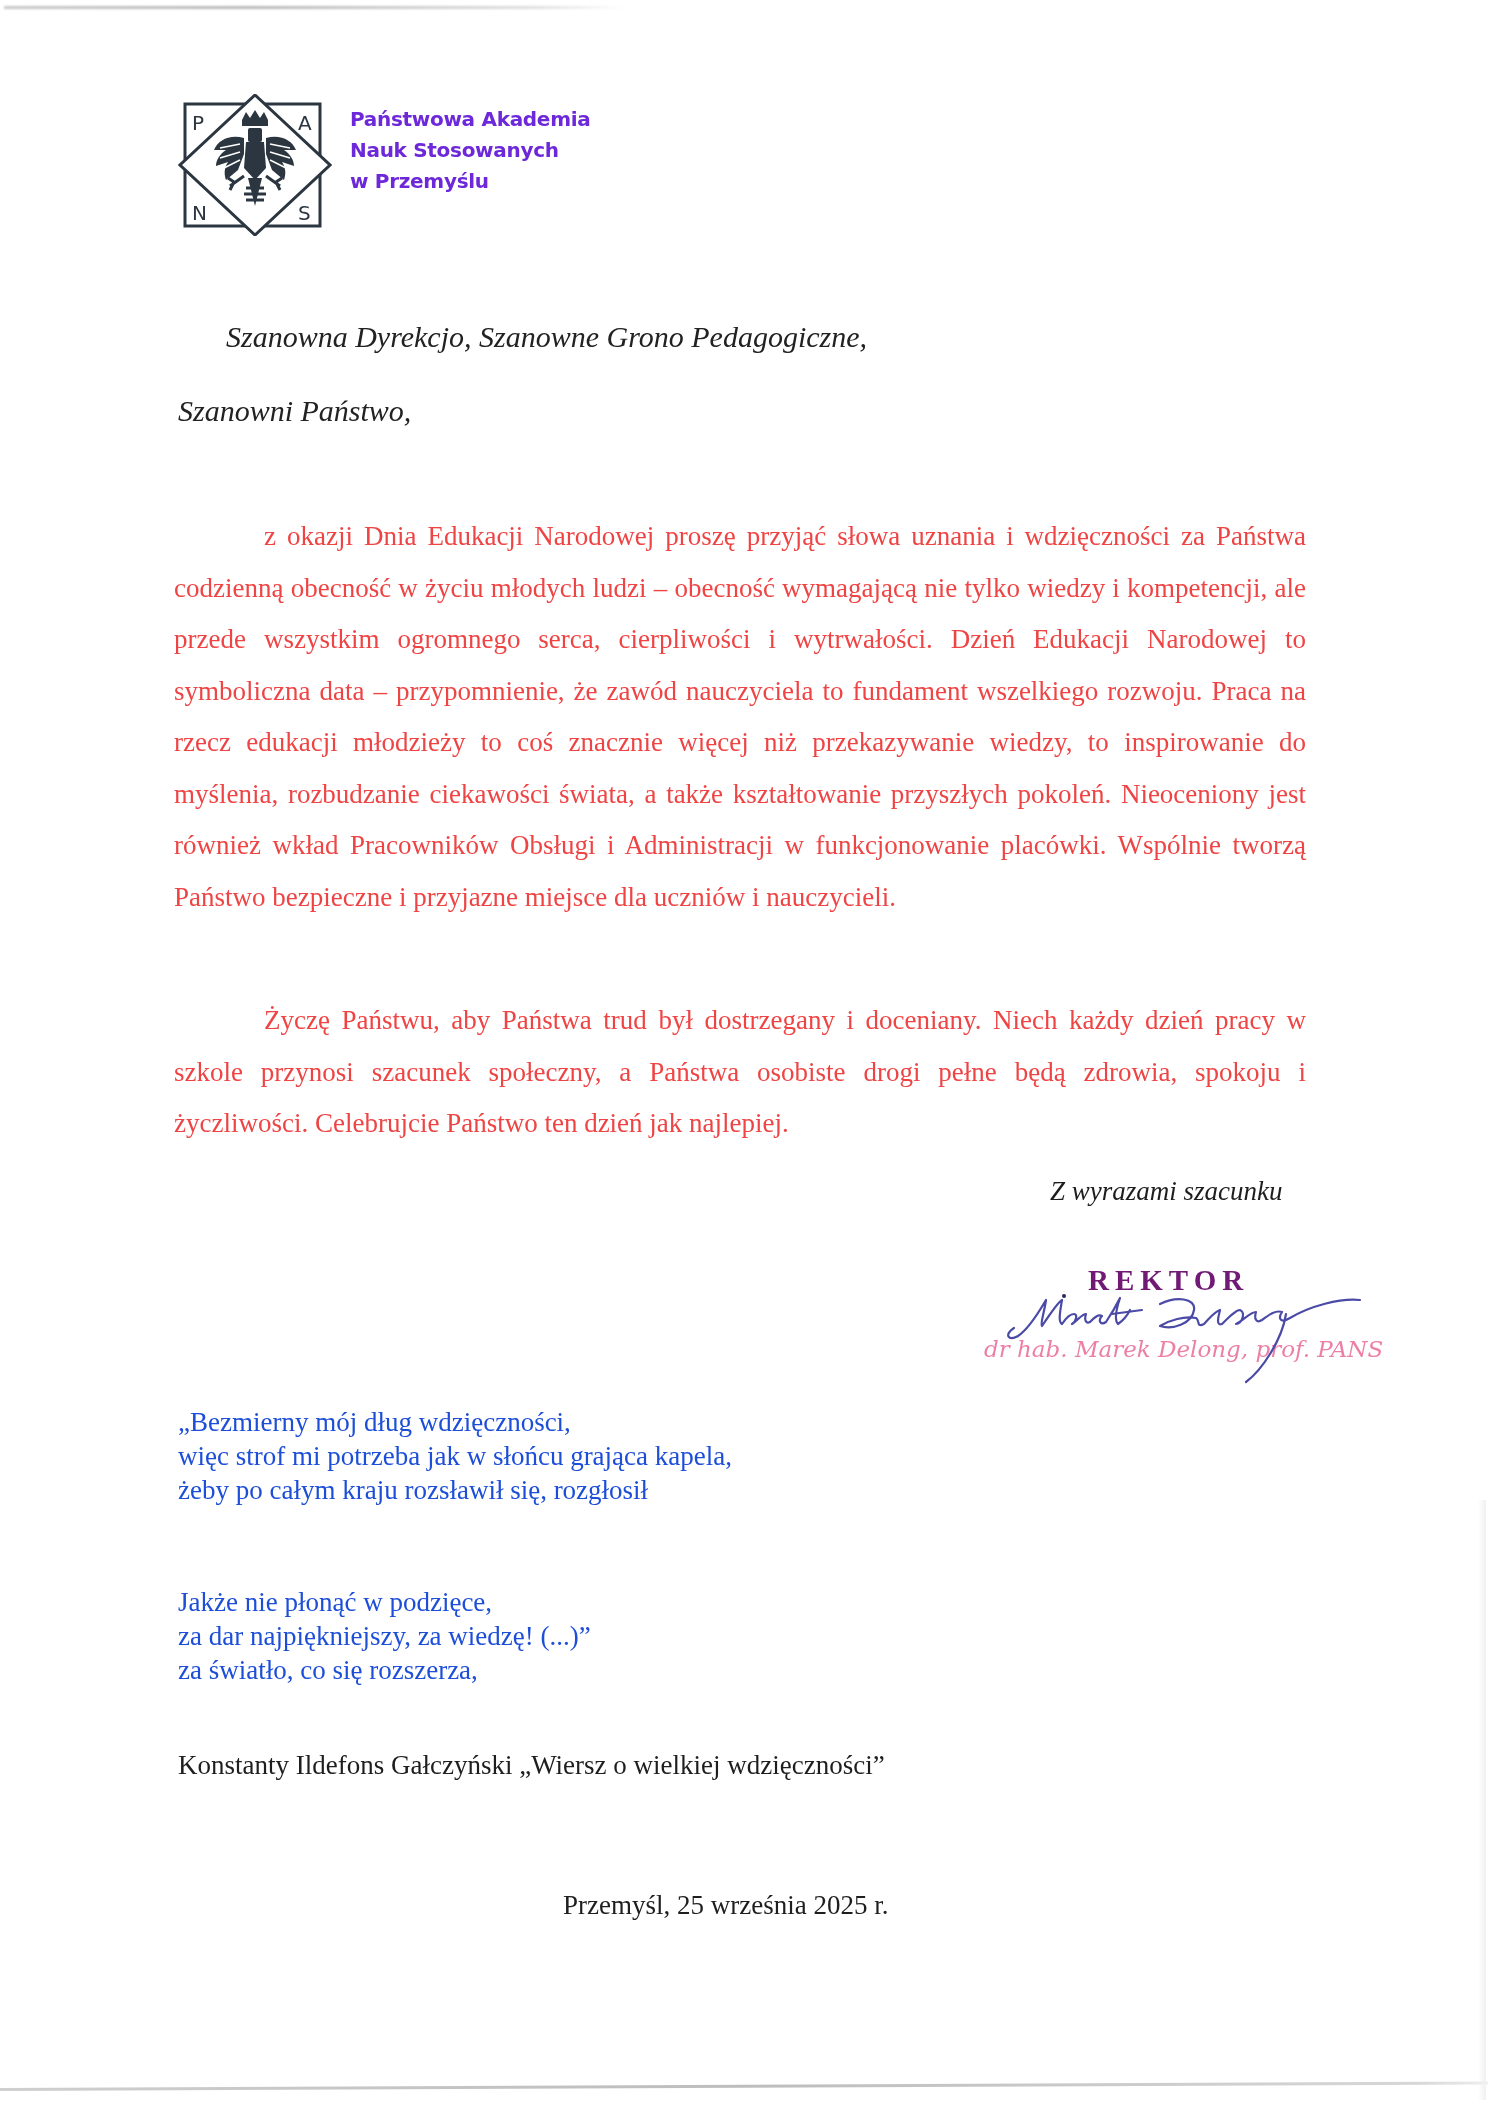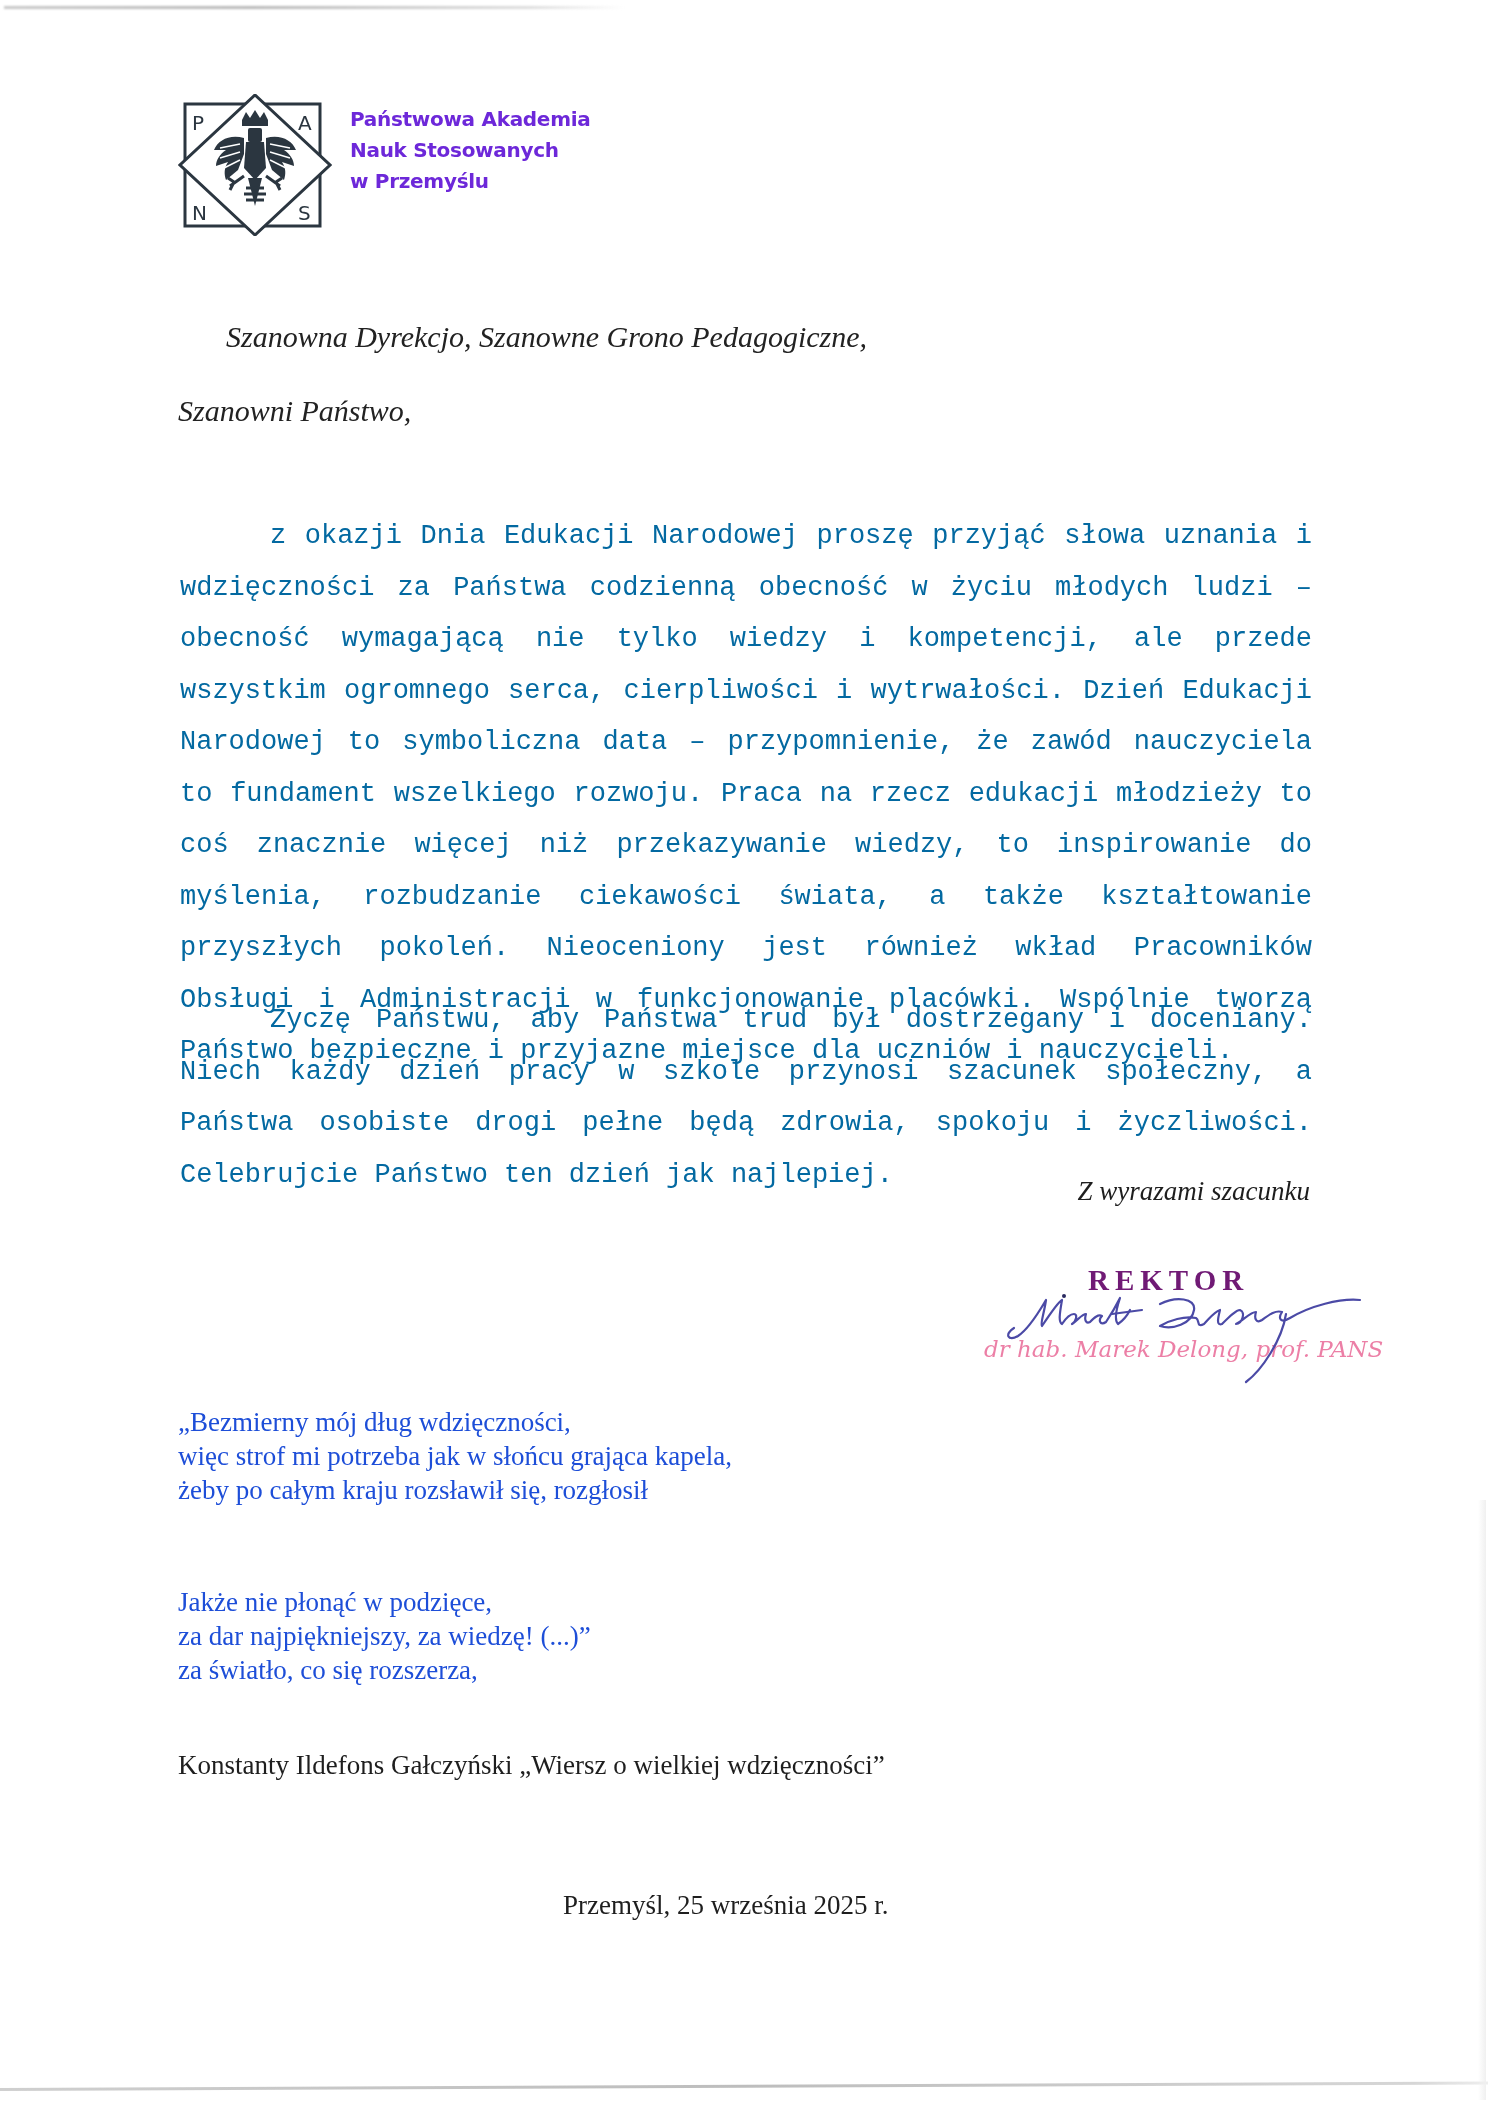--- a/index.html
+++ b/index.html
@@ -40,31 +40,31 @@
     .salutation {
       position: absolute; left: 178px;
       font-style: italic; font-size: 30px; color: #222;
       white-space: nowrap;
     }
     .sal-1 { top: 320px; margin-left: 48px; }
     .sal-2 { top: 394px; }
 
     
     .body-text {
-      position: absolute; left: 180px; width: 1132px;
-      font-size: 27px; line-height: 51.5px; color: #0369a1;
-      text-align: justify; text-align-last: left; font-family: Liberation Mono, monospace;
+      position: absolute; left: 174px; width: 1132px;
+      font-size: 27px; line-height: 51.5px; color: #ef4444;
+      text-align: justify; text-align-last: left;
     }
     .para-1 { top: 511px; }
     .para-2 { top: 995px; }
     .indent { text-indent: 90px; }
 
     
     .closing {
-      position: absolute; left: 1050px; top: 1176px; width: 260px; text-align: right;
+      position: absolute; left: 1050px; top: 1176px; width: 260px; 
       font-style: italic; font-size: 27px; color: #1e1e1e; white-space: nowrap;
     }
 
     
     .stamp-title {
       position: absolute; left: 1088px; top: 1264px;
       font-family: "Liberation Serif", "DejaVu Serif", serif;
       font-weight: bold; font-size: 29px; letter-spacing: 6px;
       color: #701a75; white-space: nowrap;
     }

